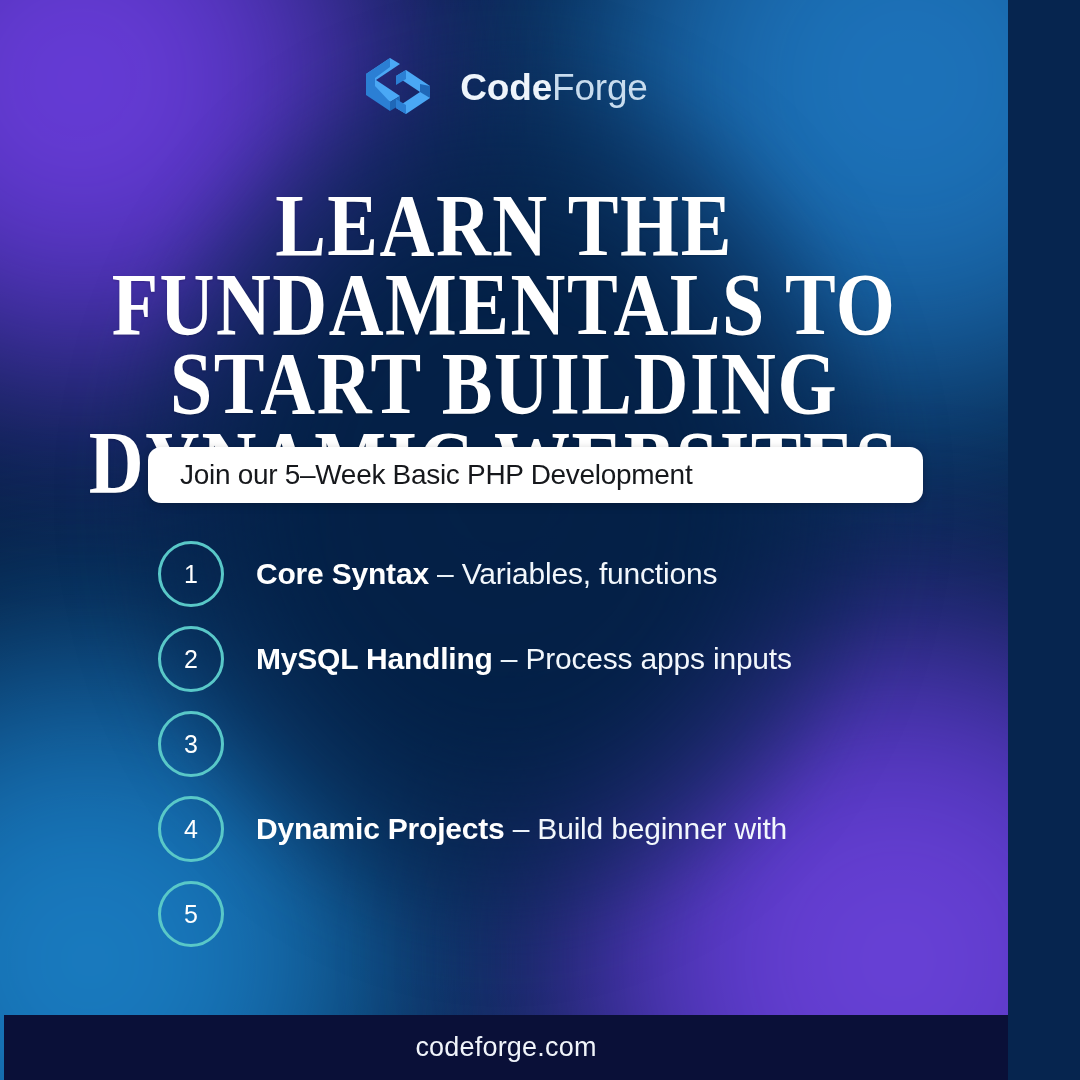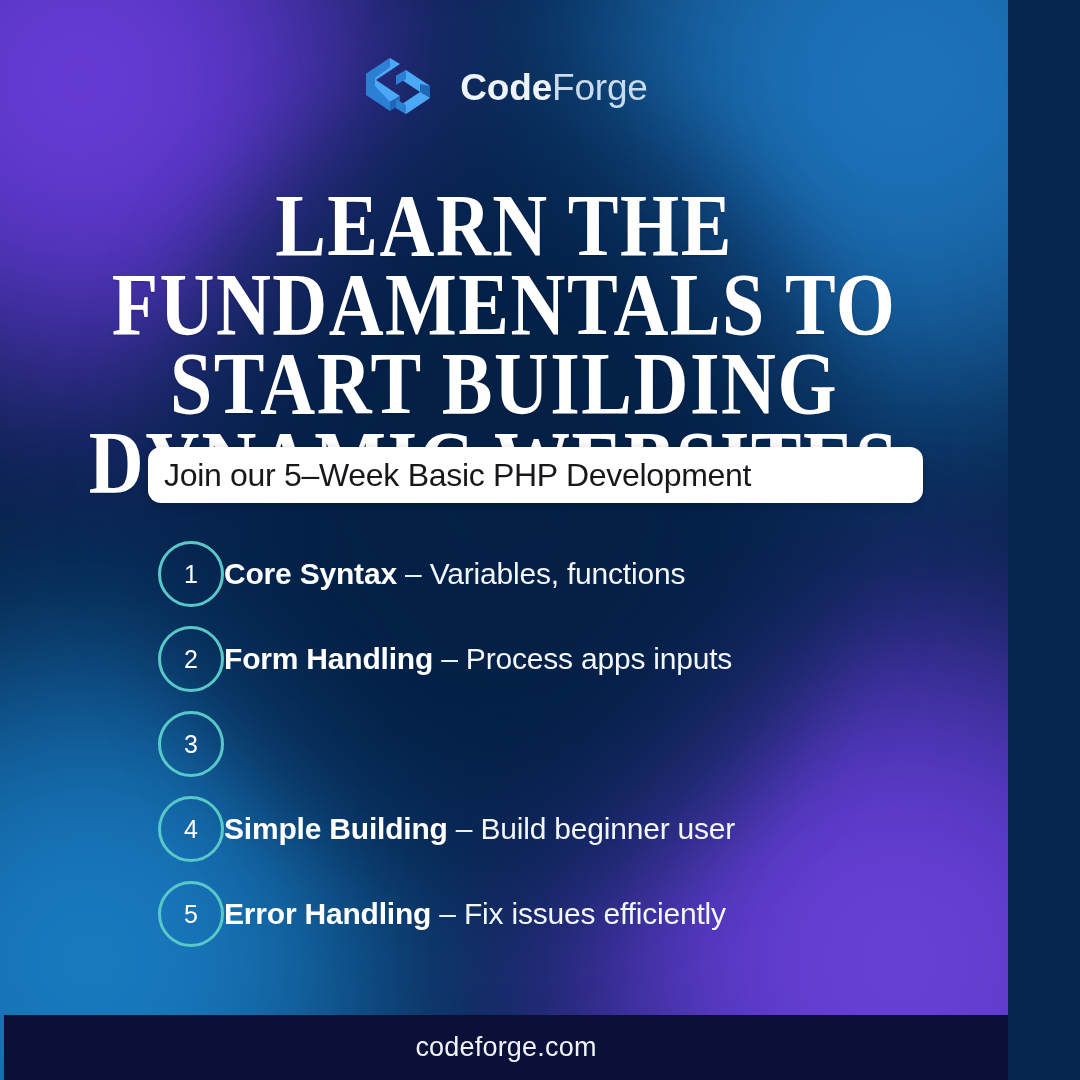--- a/index.html
+++ b/index.html
@@ -125,22 +125,22 @@
     left: 148px;
     width: 775px;
     height: 56px;
     background: #ffffff;
     border-radius: 13px;
     display: flex;
     align-items: center;
     box-shadow: 0 2px 8px rgba(0,0,0,.22);
   }
   .pill-text {
-    padding-left: 16px;
-    font-size: 32px;
+    padding-left: 32px;
+    font-size: 28px;
     font-weight: 400;
     color: #16181c;
     letter-spacing: -0.3px;
     white-space: nowrap;
   }
 
   
   .list {
     position: absolute;
     top: 538px;
@@ -161,20 +161,21 @@
     border: 3px solid #59c8c8;
     display: flex;
     align-items: center;
     justify-content: center;
     font-size: 25px;
     font-weight: 400;
     color: #ffffff;
     box-sizing: border-box;
   }
   .item-text {
+    margin-left: 32px;
     font-size: 30px;
     color: #ffffff;
     white-space: nowrap;
     letter-spacing: -0.2px;
   }
   .item-title { font-weight: 700; }
   .item-dash { font-weight: 400; color: #e9f1f8; }
   .item-desc { font-weight: 400; color: #f2f7fc; }
 
   
@@ -247,40 +248,37 @@
       <div class="list-item">
         <div class="num-badge">1</div>
         <div class="item-text">
           <span class="item-title">Core Syntax</span><span class="item-dash"> – </span><span class="item-desc">Variables, functions</span>
         </div>
       </div>
 
       <div class="list-item">
         <div class="num-badge">2</div>
         <div class="item-text">
-          <span class="item-title">Form Handling</span><span class="item-dash"> – </span><span class="item-desc">Process apps inputs</span>
+          <span class="item-title">MySQL Handling</span><span class="item-dash"> – </span><span class="item-desc">Process apps inputs</span>
         </div>
       </div>
 
       <div class="list-item">
         <div class="num-badge">3</div>
       </div>
 
       <div class="list-item">
         <div class="num-badge">4</div>
         <div class="item-text">
-          <span class="item-title">Simple Building</span><span class="item-dash"> – </span><span class="item-desc">Build beginner user</span>
+          <span class="item-title">Dynamic Projects</span><span class="item-dash"> – </span><span class="item-desc">Build beginner with</span>
         </div>
       </div>
 
       <div class="list-item">
         <div class="num-badge">5</div>
-        <div class="item-text">
-          <span class="item-title">Error Handling</span><span class="item-dash"> – </span><span class="item-desc">Fix issues efficiently</span>
-        </div>
       </div>
 
     </div>
   </div>
 
   <div class="footer">
     <span class="footer-text">codeforge.com</span>
   </div>
 
 </div>

